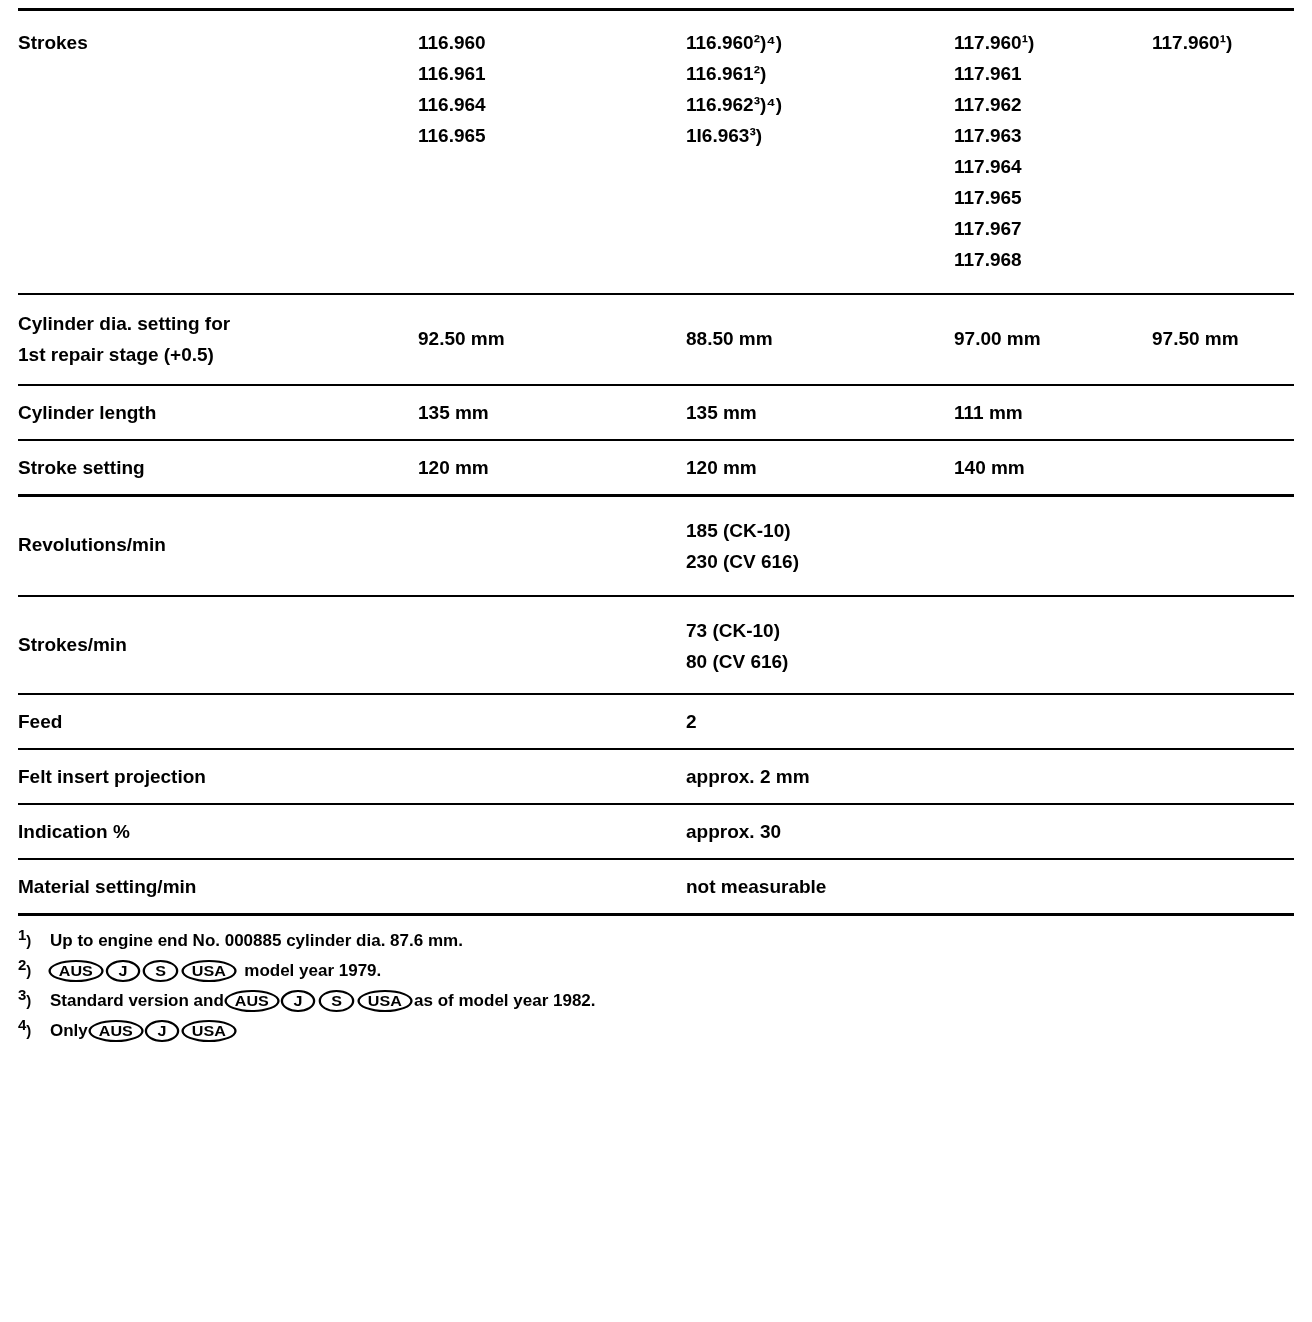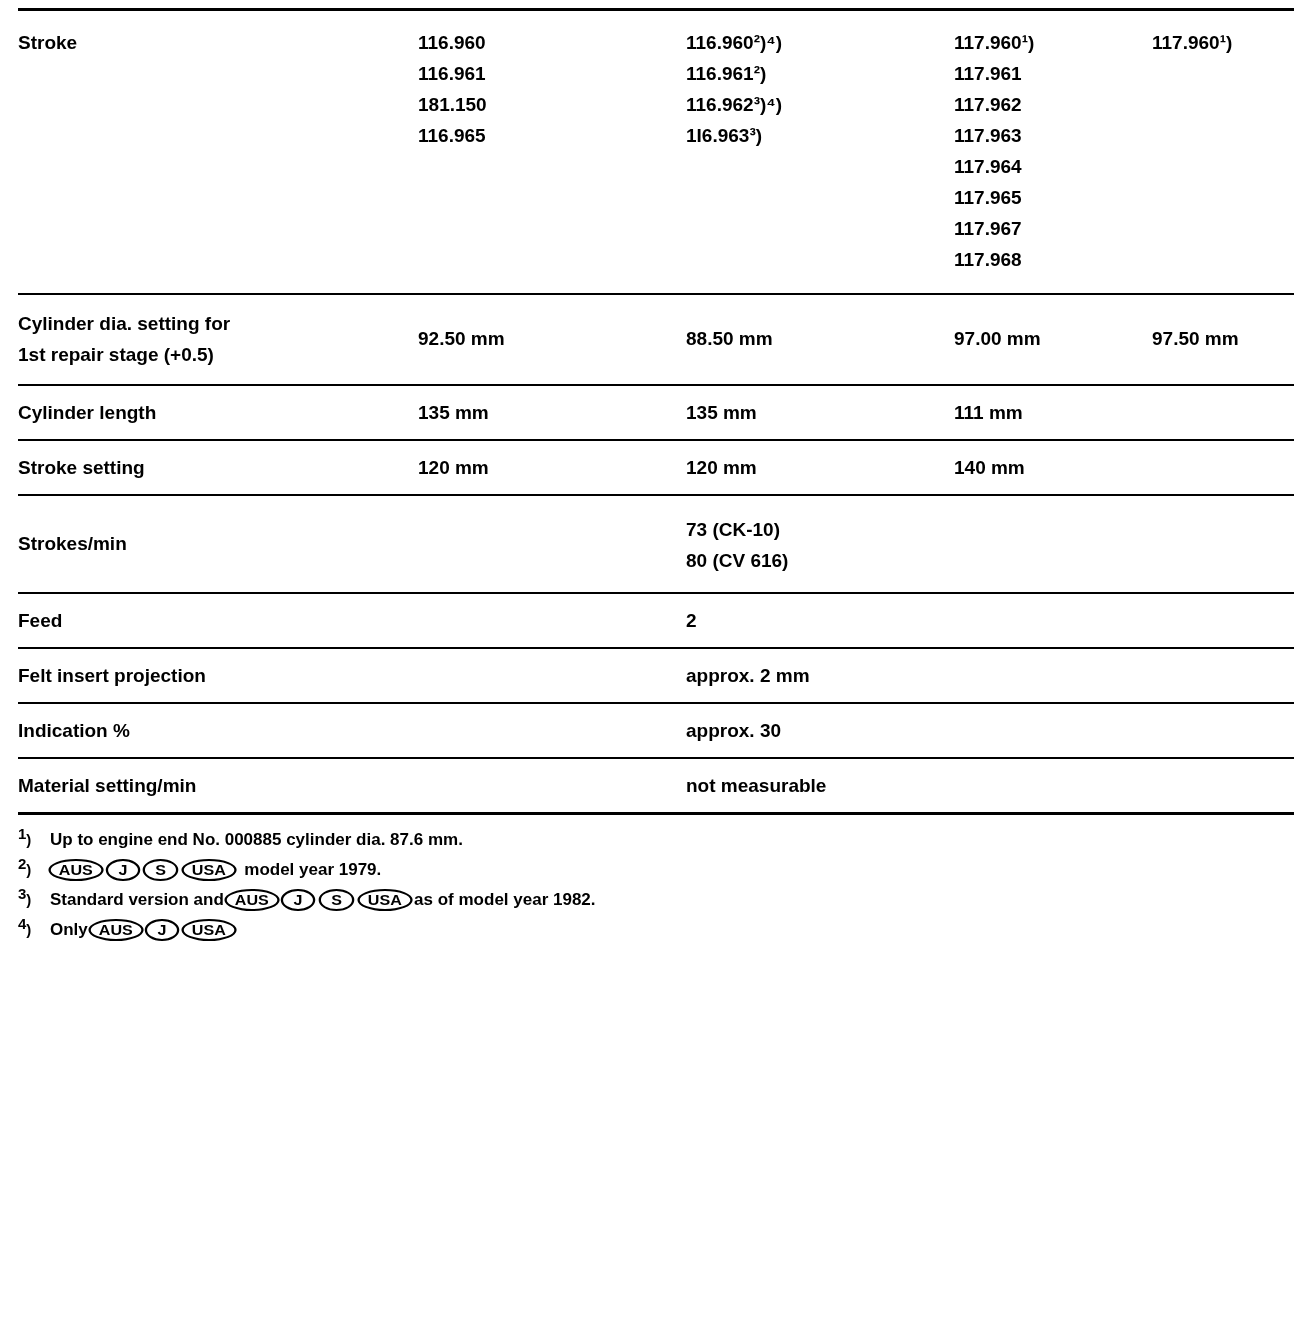--- a/index.html
+++ b/index.html
@@ -98,25 +98,25 @@
     <colgroup>
       <col class="col-label">
         <col class="col-a">
         <col class="col-b">
         <col class="col-c">
         <col class="col-d">
     </colgroup>
     <tbody>
 
       <tr class="rule-top">
-        <td class="cellpad-lg label">Stroke</td>
+        <td class="cellpad-lg label">Strokes</td>
         <td class="cellpad-lg stack">
           <div>116.960</div>
           <div>116.961</div>
-          <div>181.150</div>
+          <div>116.964</div>
           <div>116.965</div>
         </td>
         <td class="cellpad-lg stack">
           <div>116.960²)⁴)</div>
           <div>116.961²)</div>
           <div>116.962³)⁴)</div>
           <div>1I6.963³)</div>
         </td>
         <td class="cellpad-lg stack">
           <div>117.960¹)</div>
@@ -161,20 +161,30 @@
       </tr>
 
       <tr class="rule-thin">
         <td class="cellpad-sm label">Stroke setting</td>
         <td class="cellpad-sm">120 mm</td>
         <td class="cellpad-sm">120 mm</td>
         <td class="cellpad-sm">140 mm</td>
         <td class="cellpad-sm"></td>
       </tr>
 
+      <tr class="rule-top">
+        <td class="cellpad-md label" style="padding-top:32px !important;">Revolutions/min</td>
+        <td class="cellpad-md"></td>
+        <td class="cellpad-md stack" style="padding-top:18px !important; padding-bottom:18px !important;">
+          <div>185 (CK-10)</div>
+          <div>230 (CV 616)</div>
+        </td>
+        <td class="cellpad-md"></td>
+        <td class="cellpad-md"></td>
+      </tr>
 
       <tr class="rule-thin">
         <td class="cellpad-md label" style="padding-top:32px !important;">Strokes/min</td>
         <td class="cellpad-md"></td>
         <td class="cellpad-md stack" style="padding-top:18px !important; padding-bottom:16px !important;">
           <div>73 (CK-10)</div>
           <div>80 (CV 616)</div>
         </td>
         <td class="cellpad-md"></td>
         <td class="cellpad-md"></td>

